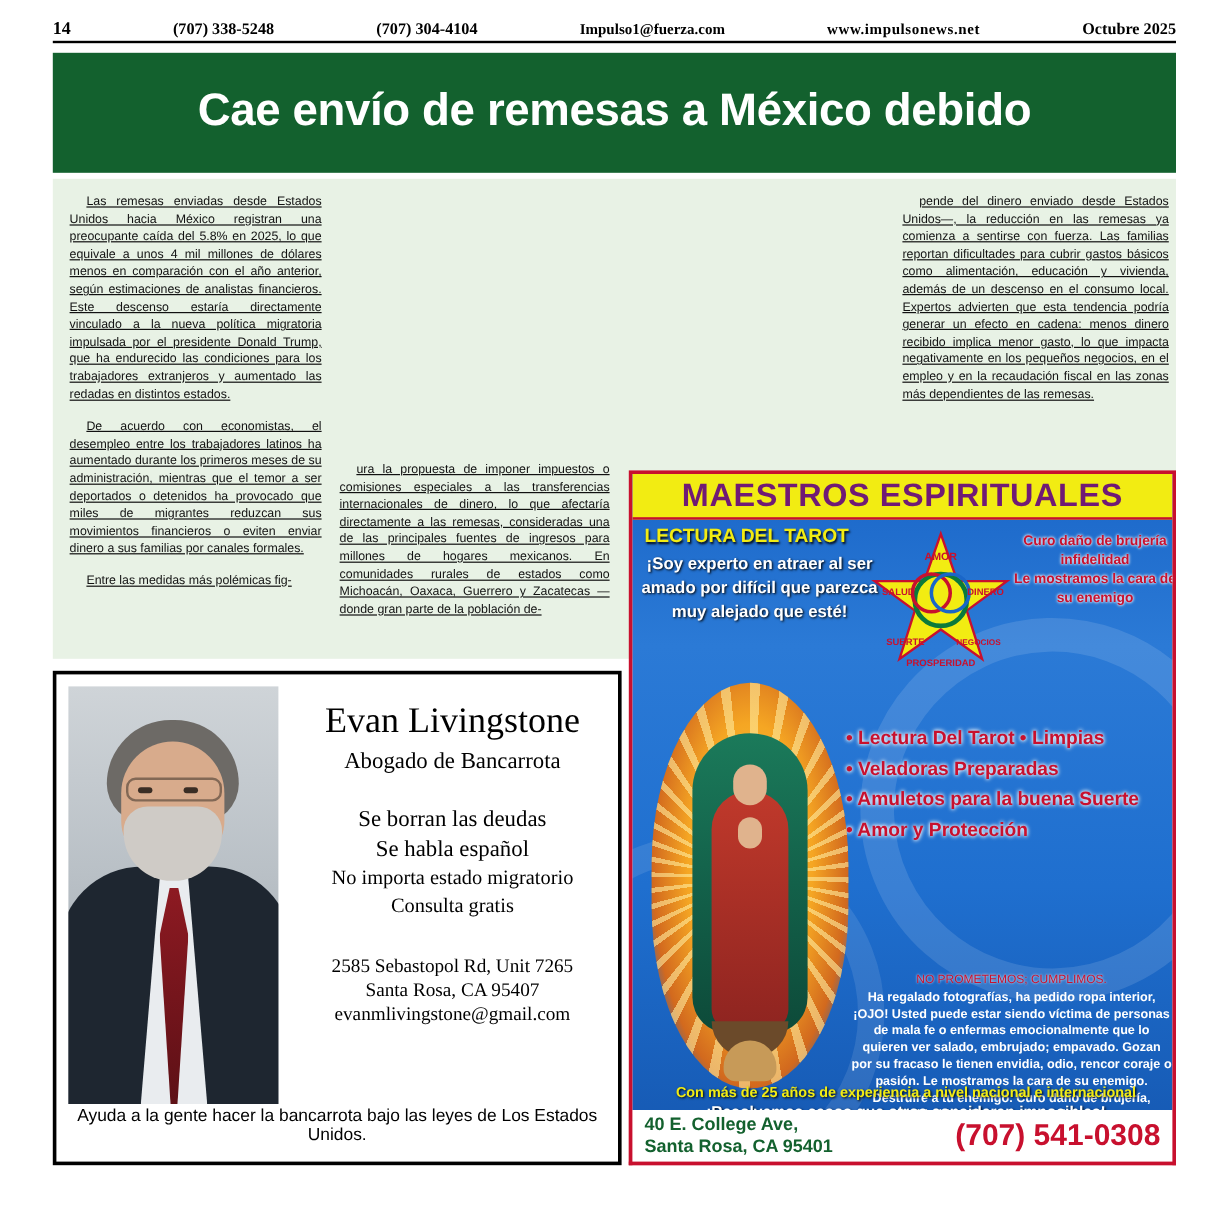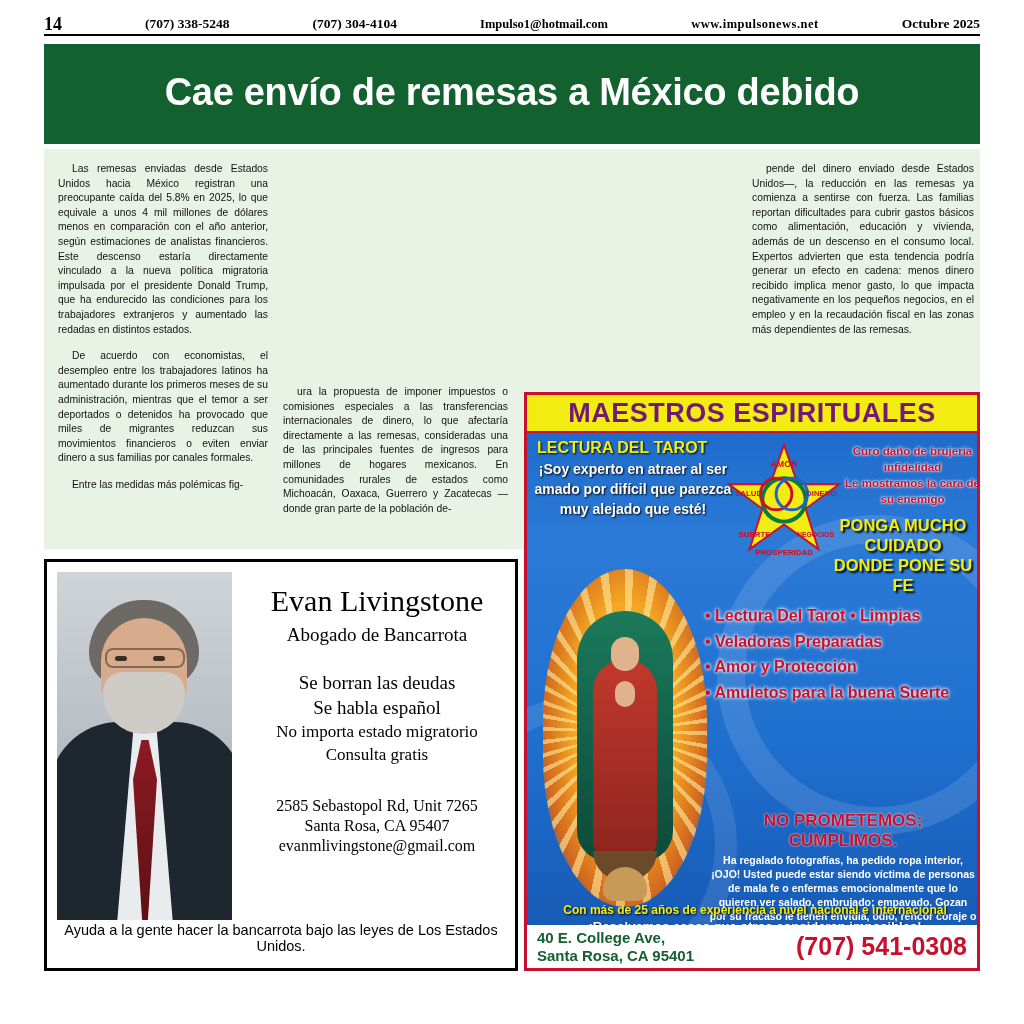--- a/index.html
+++ b/index.html
@@ -15,21 +15,21 @@
 
   
   .masthead {
     position:absolute; left:44px; top:14px; width:936px; height:22px;
     display:flex; align-items:center; justify-content:space-between;
     font-family:"Liberation Serif", serif;
     font-weight:bold; font-size:13.5px; color:#000;
     border-bottom:2px solid #000;
   }
   .masthead .m-item { white-space:nowrap; }
-  .masthead .m-page { font-size:18px; }
+  .masthead .m-page { font-size:15px; }
   .masthead .m-mail { font-size:12.5px; }
   .masthead .m-web { font-size:12.5px; letter-spacing:0.5px; }
 
   
   .headline {
     position:absolute; left:44px; top:44px; width:936px; height:100px;
     background:#13612e;
     display:flex; flex-direction:column; align-items:center; justify-content:center;
     color:#fff;
     font-family:"Liberation Sans", sans-serif;
@@ -46,21 +46,21 @@
     background:#e8f2e5;
   }
   .col {
     position:absolute;
     font-family:"Liberation Sans", sans-serif;
     font-size:10.3px;
     line-height:14.6px;
     color:#111;
     text-align:justify;
   }
-  .col p { margin:0 0 12px 0; text-indent:14px; }
+  .col p { margin:0 0 12px 0; text-indent:14px;text-decoration:underline; }
   .col1 { left:58px; top:162px; width:210px; }
   .col2 { left:283px; top:385px; width:225px; }
   .col3 { left:752px; top:162px; width:222px; }
 
   
   .photo {
     position:absolute; left:283px; top:160px; width:455px; height:221px;
     background:
       linear-gradient(115deg, rgba(0,0,0,0.25) 0%, rgba(0,0,0,0) 40%),
       linear-gradient(180deg, #8d0f12 0%, #5d0b0e 55%, #2d0709 100%);
@@ -278,21 +278,21 @@
   }
   .virgin .angel {
     position:absolute; left:68px; top:304px; width:44px; height:34px;
     background:#c79a58; border-radius:22px 22px 10px 10px;
   }
   .m-promo {
     position:absolute; left:182px; top:416px; width:268px;
     text-align:center;
     font-family:"Liberation Sans", sans-serif;
   }
-  .m-promo .t1 { color:#c8102e; font-weight:bold; font-size:17px; text-shadow:0 0 2px #fff; }
+  .m-promo .t1 { color:#c8102e; font-weight:normal; font-size:10px; text-shadow:0 0 2px #fff; }
   .m-promo .t2 { color:#fff; font-size:10.5px; line-height:14px; font-weight:bold; margin-top:2px;}
   .m-exp {
     position:absolute; left:8px; top:508px; width:440px; text-align:center;
     font-family:"Liberation Sans", sans-serif;
   }
   .m-exp .e1 { color:#f2ec12; font-weight:bold; font-size:12px; text-shadow:1px 1px 2px #000;}
   .m-exp .e2 { color:#fff; font-weight:bold; font-size:13px; margin-top:2px; text-shadow:1px 1px 2px #000;}
   .m-exp .e3 {
     margin-top:4px; background:#f2ec12; color:#c8102e; font-weight:bold;
     font-size:11.5px; padding:2px 0;
@@ -314,21 +314,21 @@
 </style>
 </head>
 <body>
 
 <div class="page">
 
   <div class="masthead">
     <span class="m-item m-page">14</span>
     <span class="m-item">(707) 338-5248</span>
     <span class="m-item">(707) 304-4104</span>
-    <span class="m-item m-mail">Impulso1@hotmail.com</span>
+    <span class="m-item m-mail">Impulso1@fuerza.com</span>
     <span class="m-item m-web">www.impulsonews.net</span>
     <span class="m-item">Octubre 2025</span>
   </div>
 
   <div class="headline">
     <div class="l1">Cae envío de remesas a México debido</div>
   </div>
 
   <div class="article-bg"></div>
 
@@ -391,30 +391,26 @@
       <text x="30" y="100" font-size="8" font-weight="bold" text-anchor="middle" fill="#c8102e" font-family="Liberation Sans, sans-serif">SUERTE</text>
       <text x="92" y="100" font-size="7" font-weight="bold" text-anchor="middle" fill="#c8102e" font-family="Liberation Sans, sans-serif">NEGOCIOS</text>
       <text x="60" y="118" font-size="8" font-weight="bold" text-anchor="middle" fill="#c8102e" font-family="Liberation Sans, sans-serif">PROSPERIDAD</text>
     </svg>
 
     <div class="m-right-top">
       <div>Curo daño de brujería infidelidad</div>
       <div>Le mostramos la cara de su enemigo</div>
     </div>
 
-    <div class="m-cuidado">
-      <div>PONGA MUCHO CUIDADO</div>
-      <div>DONDE PONE SU FE</div>
-    </div>
 
     <div class="m-list">
       <div>Lectura Del Tarot • Limpias</div>
       <div>Veladoras Preparadas</div>
+      <div>Amuletos para la buena Suerte</div>
       <div>Amor y Protección</div>
-      <div>Amuletos para la buena Suerte</div>
     </div>
 
     <div class="virgin">
       <div class="aura"></div>
       <div class="rays"></div>
       <div class="robe"></div>
       <div class="dress"></div>
       <div class="face2"></div>
       <div class="hands"></div>
       <div class="moon"></div>

